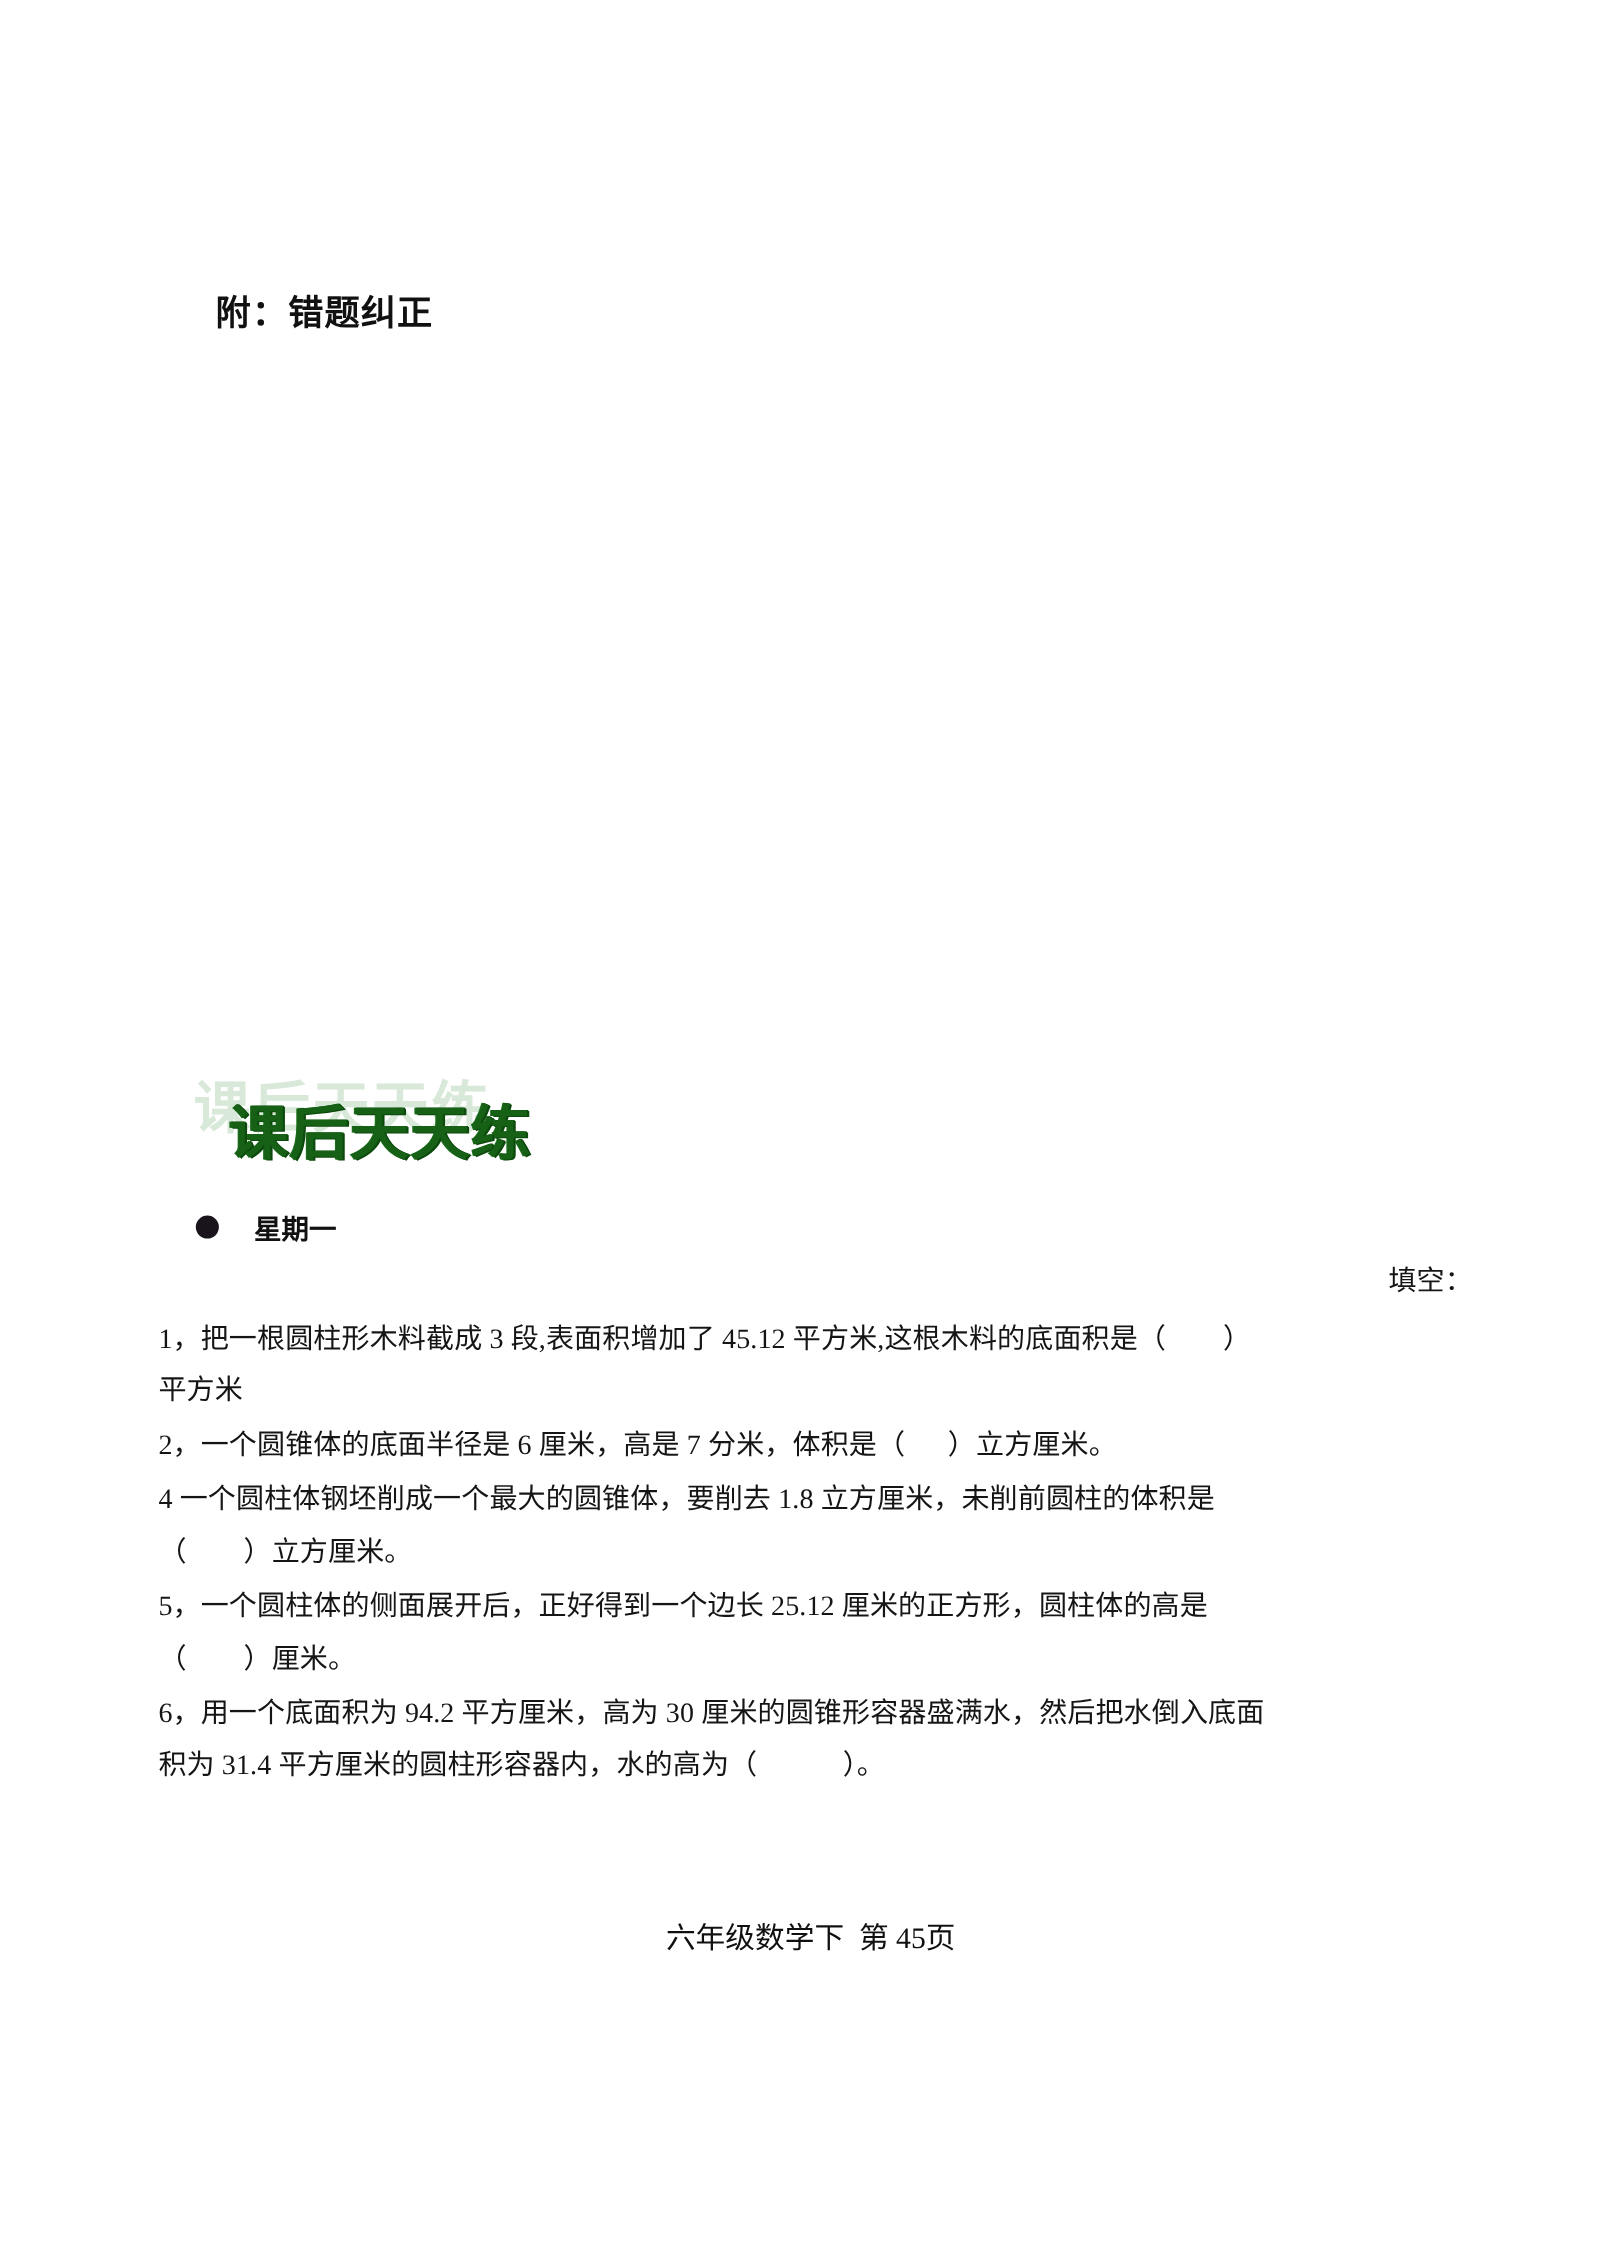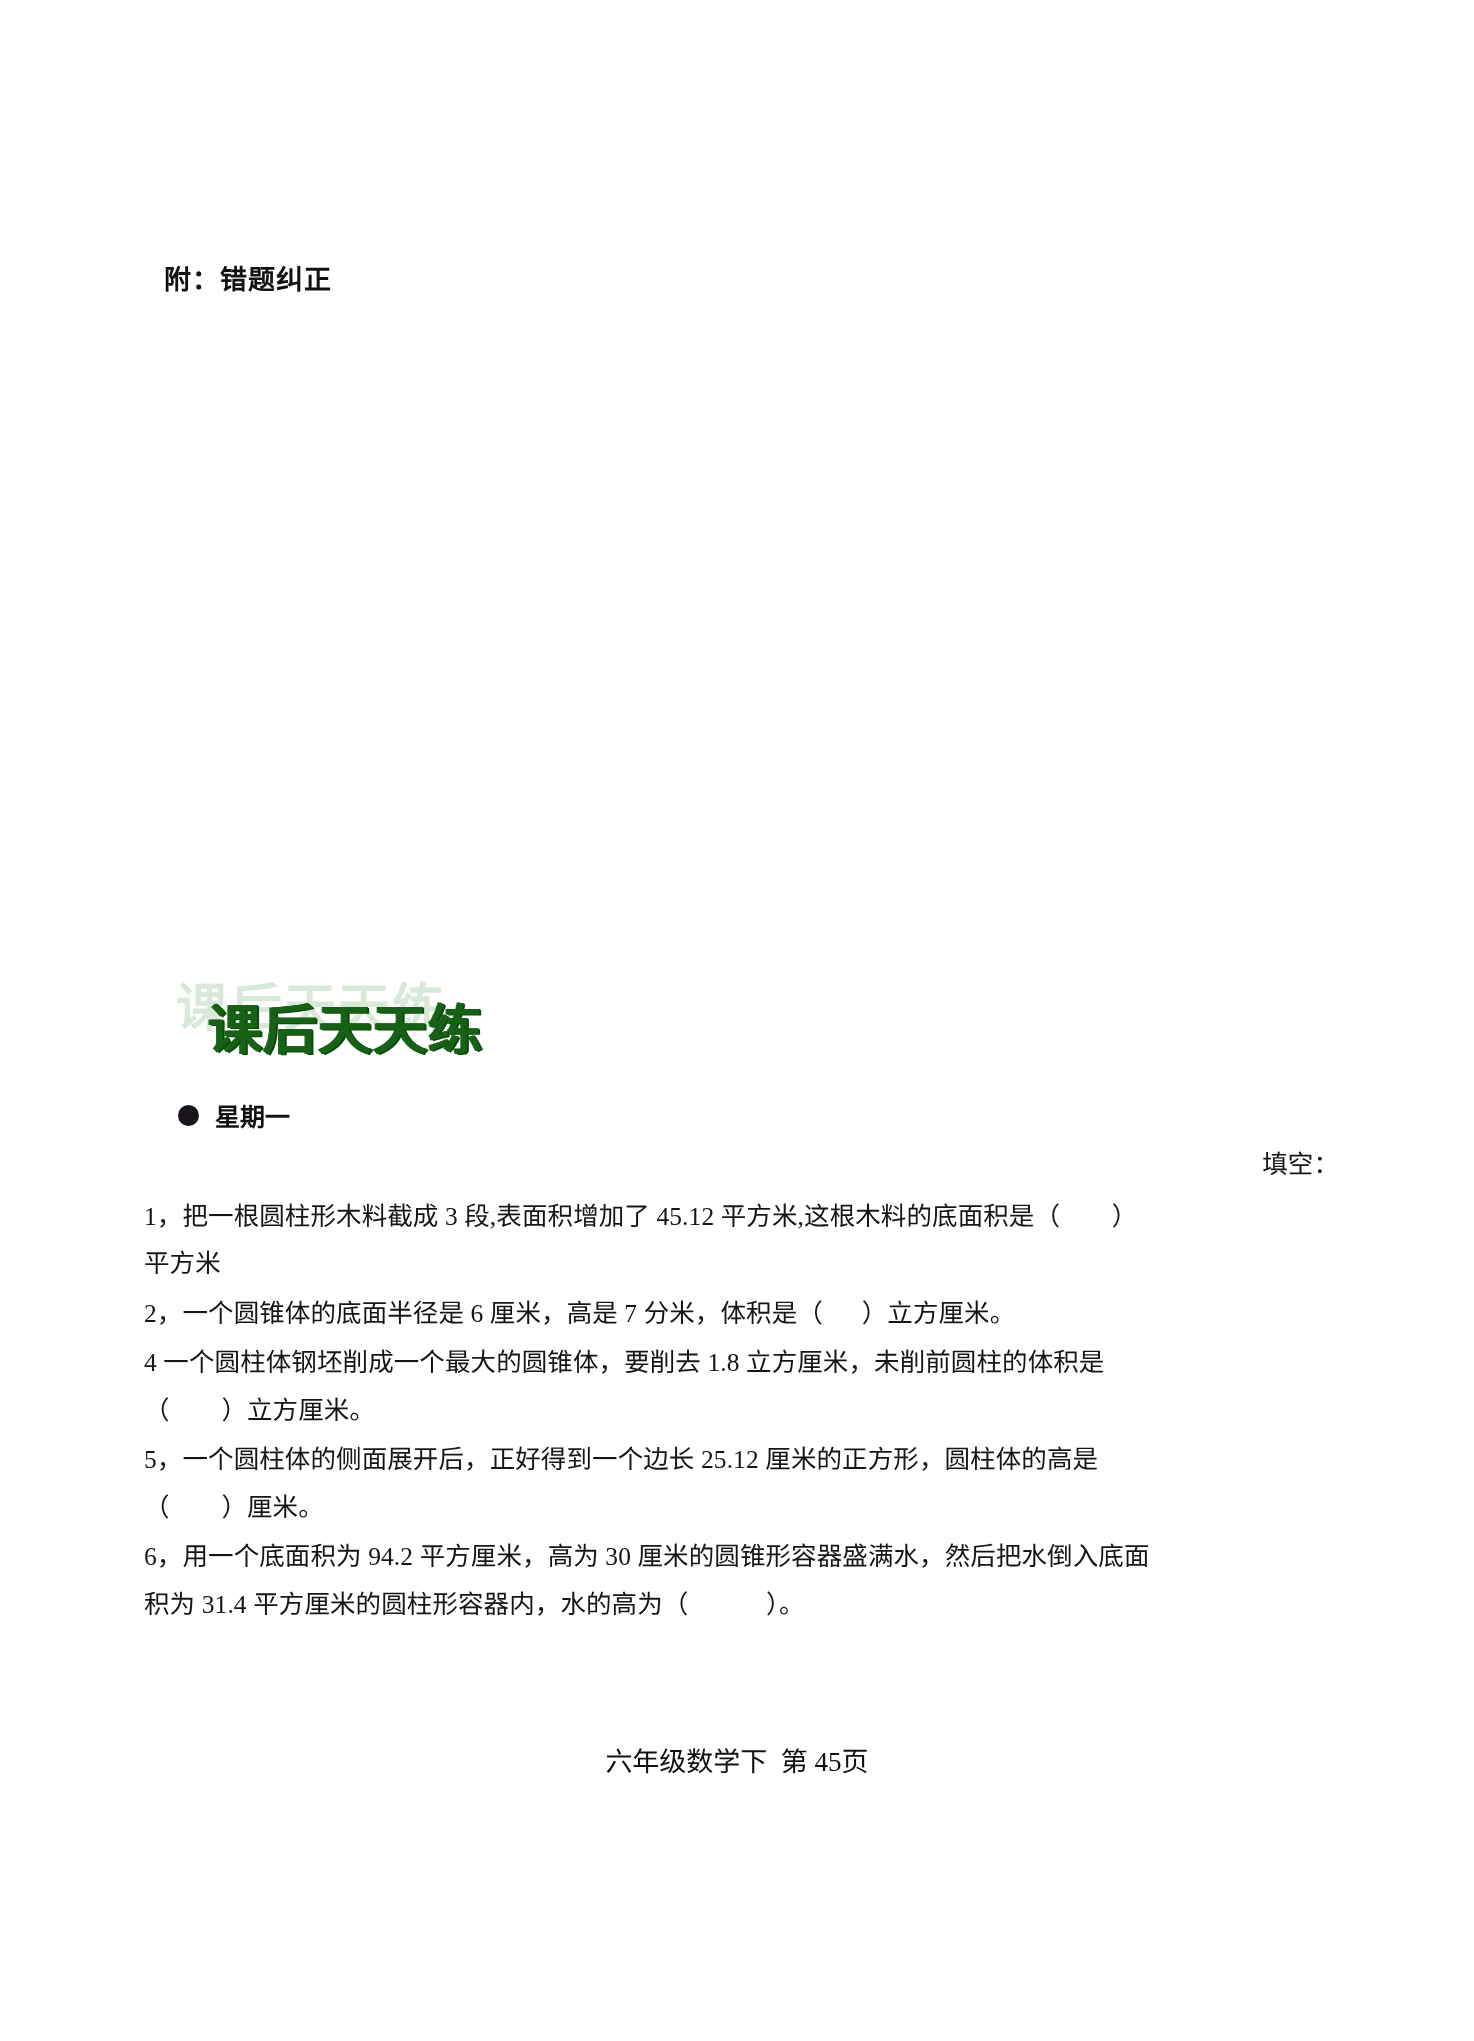--- a/index.html
+++ b/index.html
@@ -15,25 +15,25 @@
     background: #ffffff;
     font-family: "Liberation Serif", "DejaVu Serif", serif;
     color: #000000;
     overflow: hidden;
     box-sizing: border-box;
   }
 
   
   .doc-heading {
     position: absolute;
-    left: 164px;
+    left: 196px;
     top: 258px;
     font-family: Liberation Sans, sans-serif;
     font-weight: 700;
-    font-size: 27px;
+    font-size: 32px;
     letter-spacing: 1px;
     color: #111111;
     white-space: nowrap;
   }
 
   
   .work-area {
     position: absolute;
     left: 180px;
     top: 320px;
@@ -76,21 +76,21 @@
       -1px 0 0 #1d701d;
   }
 
   
   .weekday {
     position: absolute;
     left: 178px;
     top: 1097px;
     display: flex;
     align-items: center;
-    gap: 16px;
+    gap: 32px;
     font-family: "DejaVu Sans", "Liberation Sans", sans-serif;
     font-weight: 700;
     font-size: 25px;
     color: #111111;
     white-space: nowrap;
     text-align: center;
   }
   .bullet-dot {
     display: inline-block;
     width: 21px;

